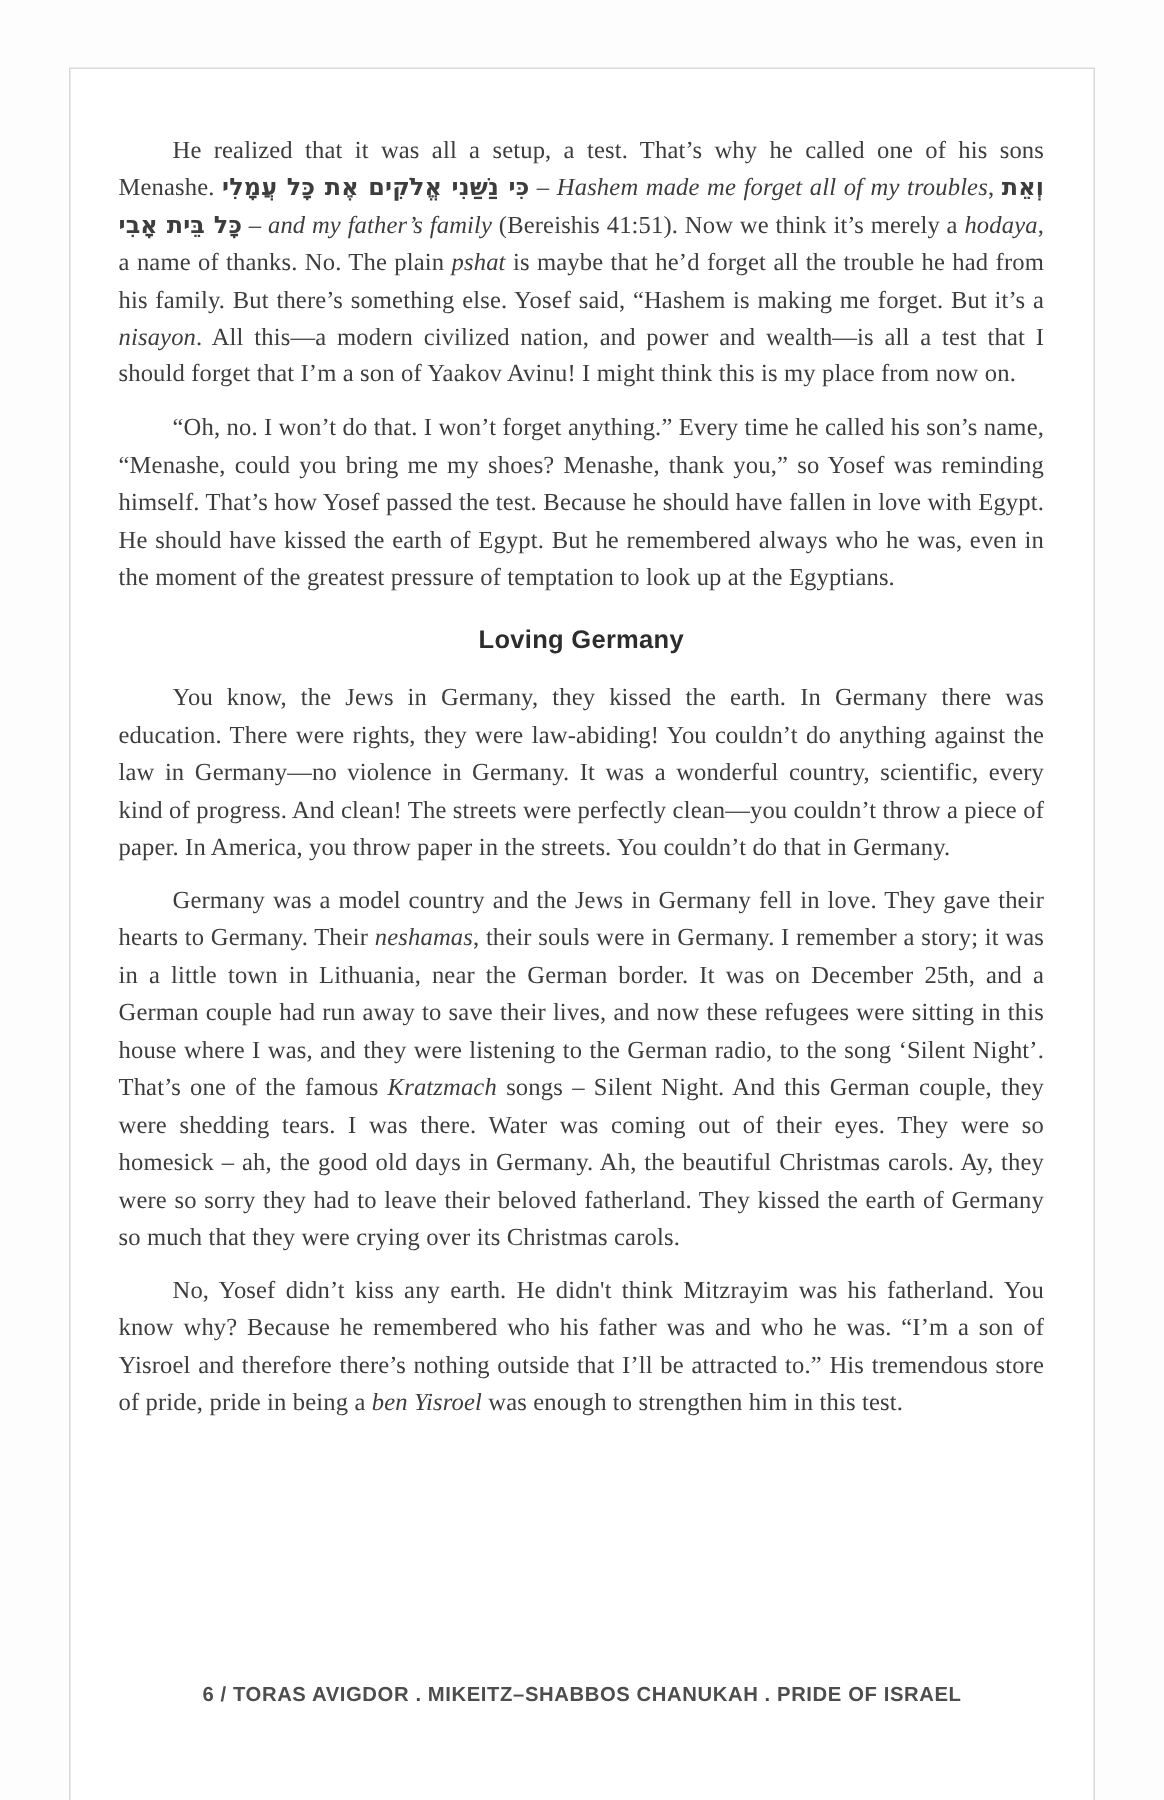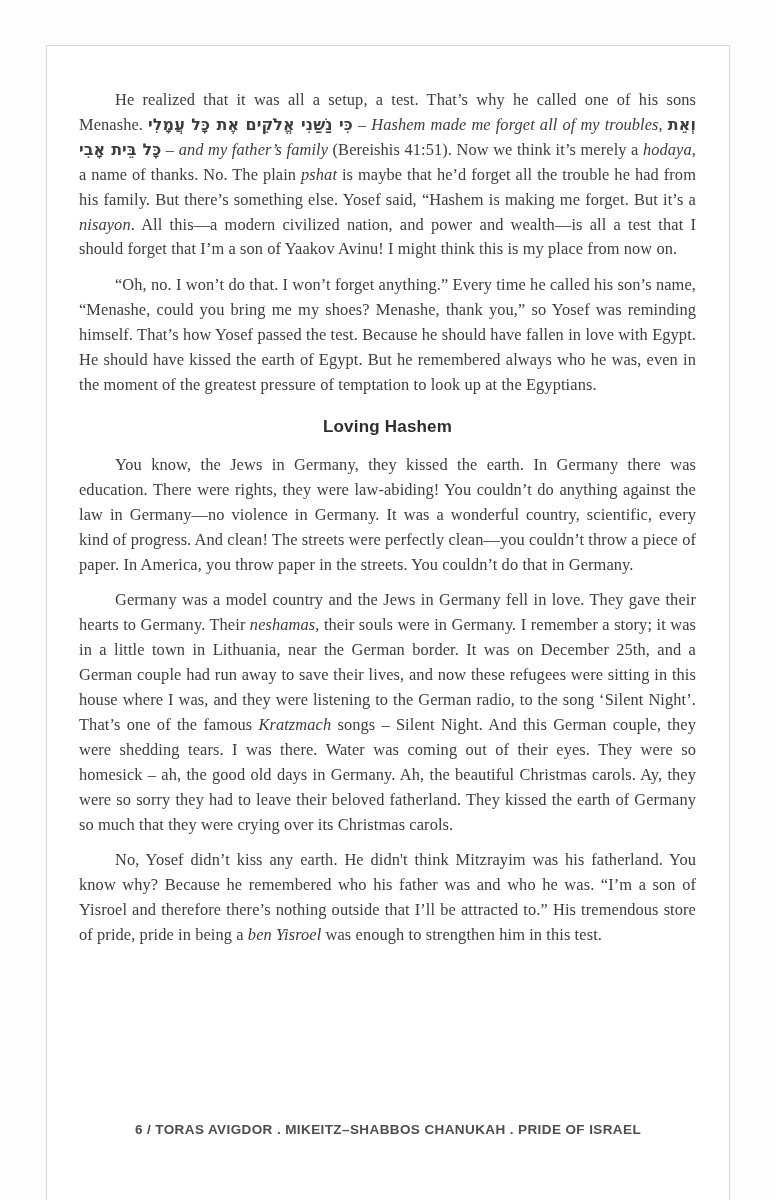--- a/index.html
+++ b/index.html
@@ -73,20 +73,20 @@
   }
 </style>
 </head>
 <body>
 
 <div class="page-canvas">
   <div class="page">
     <div class="page-content">
         <p class="para"><span>He realized that it was all a setup, a test. That’s why he called one of his sons Menashe. </span><span class="run-hebrew" dir="rtl" lang="he">כִּי נַשַּׁנִי אֱלֹקִים אֶת כָּל עֲמָלִי</span><span> – </span><span class="run-italic">Hashem made me forget all of my troubles</span><span>, </span><span class="run-hebrew" dir="rtl" lang="he">וְאֵת כָּל בֵּית אָבִי</span><span> – </span><span class="run-italic">and my father’s family</span><span> (Bereishis 41:51). Now we think it’s merely a </span><span class="run-italic">hodaya</span><span>, a name of thanks. No. The plain </span><span class="run-italic">pshat</span><span> is maybe that he’d forget all the trouble he had from his family. But there’s something else. Yosef said, “Hashem is making me forget. But it’s a </span><span class="run-italic">nisayon</span><span>. All this—a modern civilized nation, and power and wealth—is all a test that I should forget that I’m a son of Yaakov Avinu! I might think this is my place from now on.</span></p>
         <p class="para"><span>“Oh, no. I won’t do that. I won’t forget anything.” Every time he called his son’s name, “Menashe, could you bring me my shoes? Menashe, thank you,” so Yosef was reminding himself. That’s how Yosef passed the test. Because he should have fallen in love with Egypt. He should have kissed the earth of Egypt. But he remembered always who he was, even in the moment of the greatest pressure of temptation to look up at the Egyptians.</span></p>
-        <h2 class="section-heading">Loving Hashem</h2>
+        <h2 class="section-heading">Loving Germany</h2>
         <p class="para"><span>You know, the Jews in Germany, they kissed the earth. In Germany there was education. There were rights, they were law-abiding! You couldn’t do anything against the law in Germany—no violence in Germany. It was a wonderful country, scientific, every kind of progress. And clean! The streets were perfectly clean—you couldn’t throw a piece of paper. In America, you throw paper in the streets. You couldn’t do that in Germany.</span></p>
         <p class="para"><span>Germany was a model country and the Jews in Germany fell in love. They gave their hearts to Germany. Their </span><span class="run-italic">neshamas</span><span>, their souls were in Germany. I remember a story; it was in a little town in Lithuania, near the German border. It was on December 25th, and a German couple had run away to save their lives, and now these refugees were sitting in this house where I was, and they were listening to the German radio, to the song ‘Silent Night’. That’s one of the famous </span><span class="run-italic">Kratzmach</span><span> songs – Silent Night. And this German couple, they were shedding tears. I was there. Water was coming out of their eyes. They were so homesick – ah, the good old days in Germany. Ah, the beautiful Christmas carols. Ay, they were so sorry they had to leave their beloved fatherland. They kissed the earth of Germany so much that they were crying over its Christmas carols.</span></p>
         <p class="para"><span>No, Yosef didn’t kiss any earth. He didn't think Mitzrayim was his fatherland. You know why? Because he remembered who his father was and who he was. “I’m a son of Yisroel and therefore there’s nothing outside that I’ll be attracted to.” His tremendous store of pride, pride in being a </span><span class="run-italic">ben Yisroel</span><span> was enough to strengthen him in this test.</span></p>
       </div>
     <div class="page-footer">6 / TORAS AVIGDOR . MIKEITZ–SHABBOS CHANUKAH . PRIDE OF ISRAEL</div>
   </div>
 </div>
 
 </body></html>

